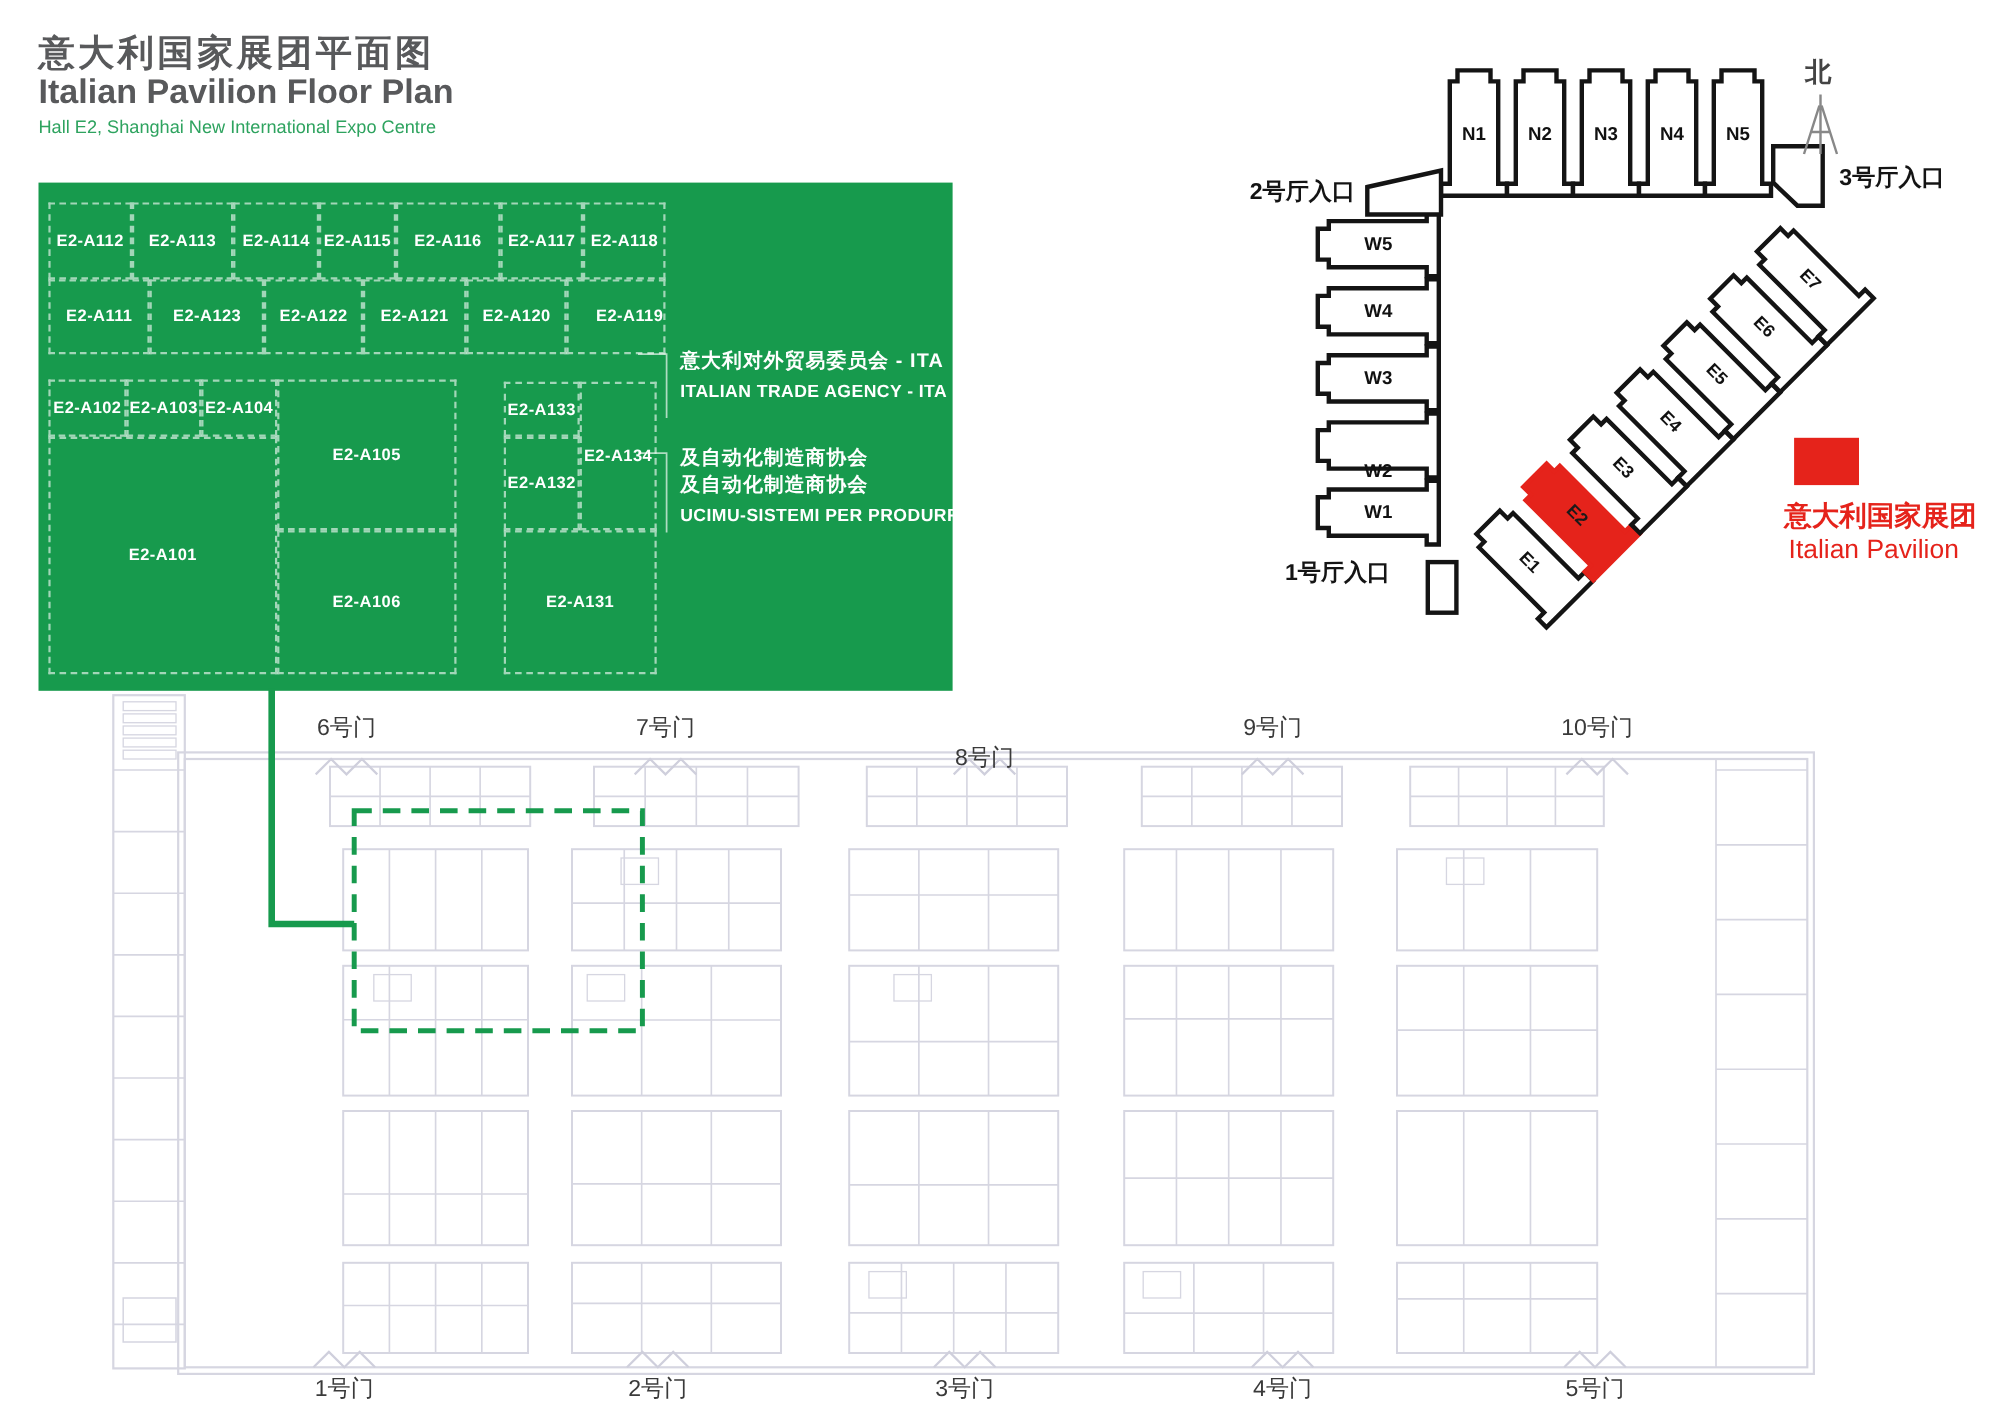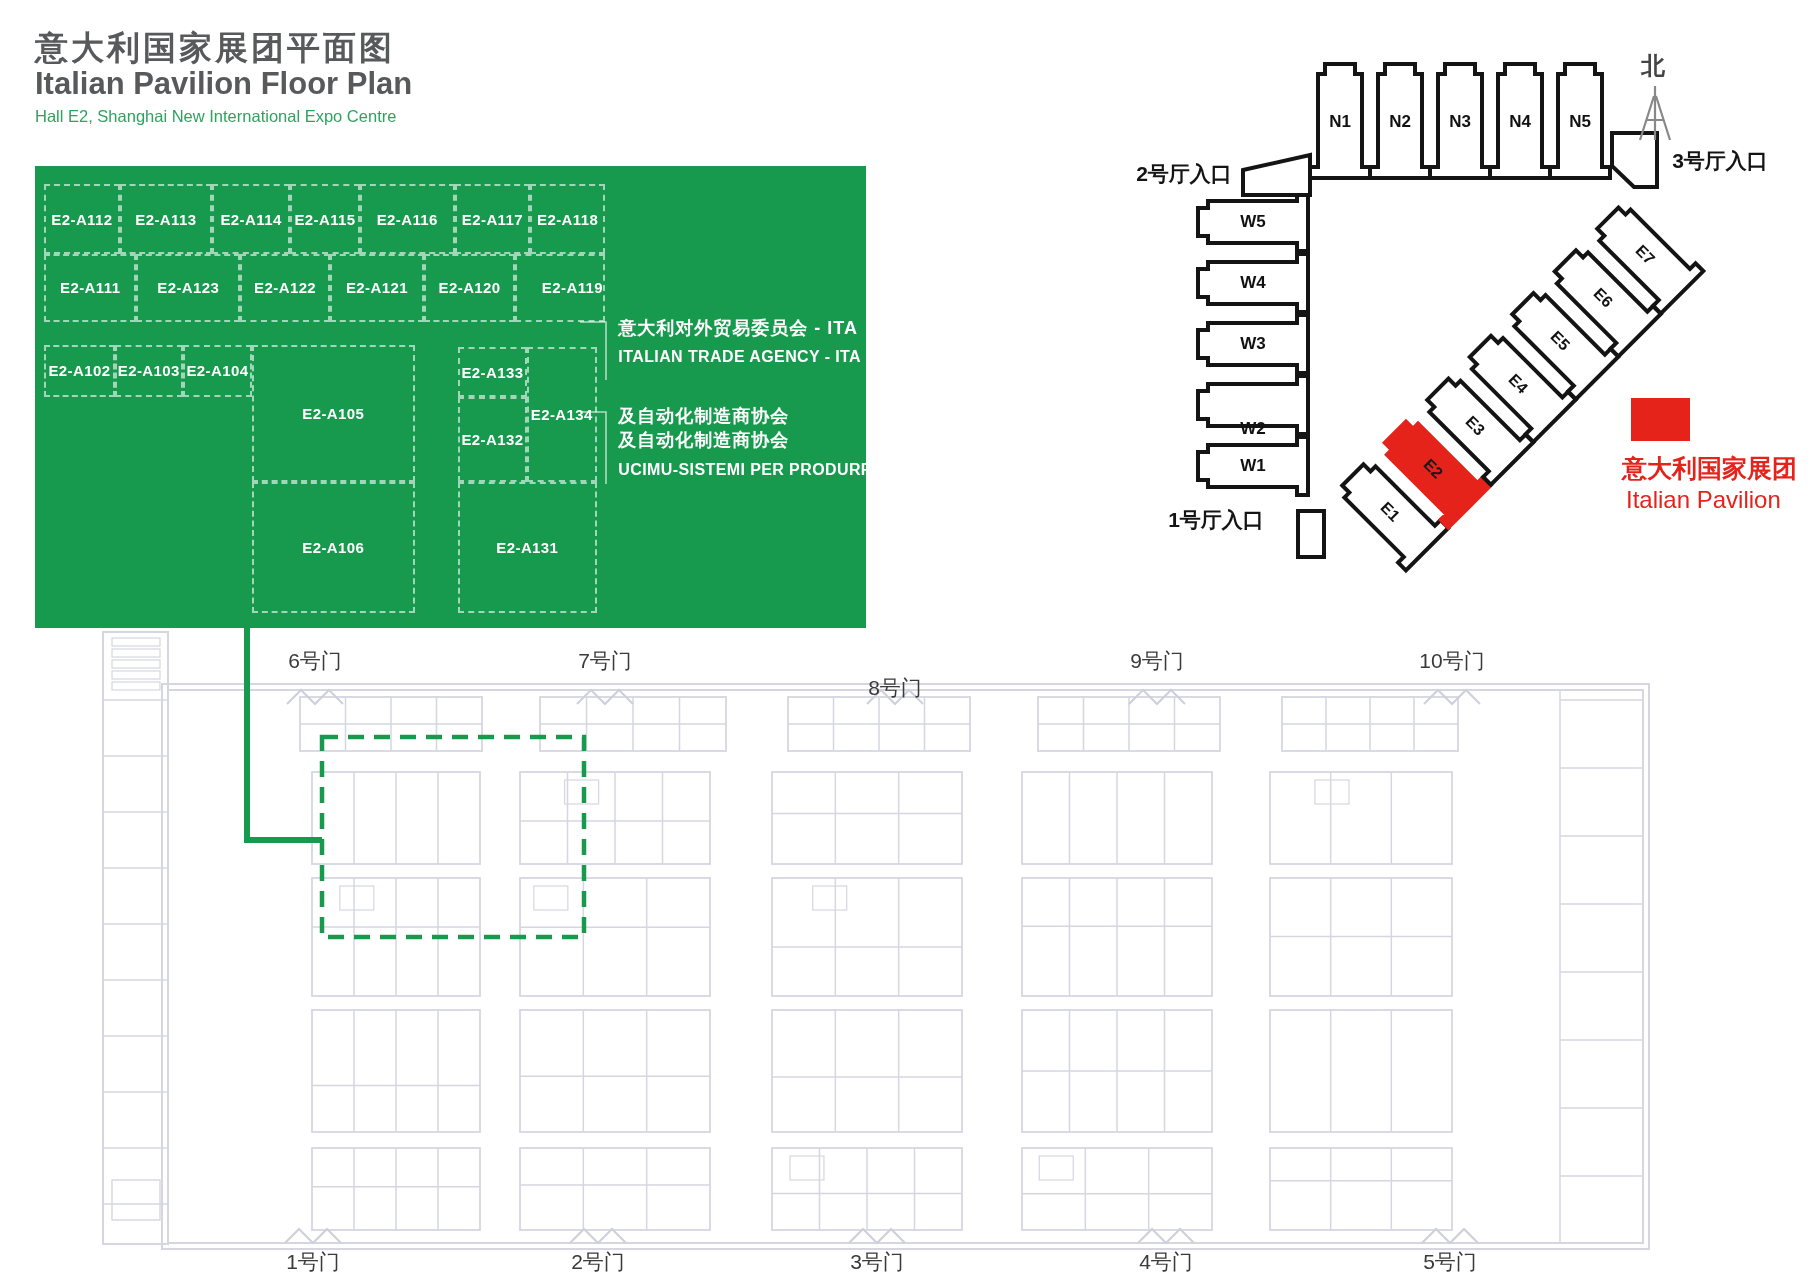--- a/index.html
+++ b/index.html
@@ -90,20 +90,23 @@
         <span>E2-A119</span>
       </div>
       <div class="booth" style="left: 1.1%; top: 38.7%; width: 8.5%; height: 11.3%;">
         <span>E2-A102</span>
       </div>
       <div class="booth" style="left: 9.6%; top: 38.7%; width: 8.2%; height: 11.3%;">
         <span>E2-A103</span>
       </div>
       <div class="booth" style="left: 17.8%; top: 38.7%; width: 8.3%; height: 11.3%;">
         <span>E2-A104</span>
+      </div>
+      <div class="booth" style="left: 1.1%; top: 50%; width: 25%; height: 46.7%;">
+        <span>E2-A101</span>
       </div>
       <div class="booth" style="left: 26.1%; top: 38.7%; width: 19.6%; height: 29.6%;">
         <span>E2-A105</span>
       </div>
       <div class="booth" style="left: 26.1%; top: 68.4%; width: 19.6%; height: 28.3%;">
         <span>E2-A106</span>
       </div>
       <div class="booth" style="left: 50.9%; top: 39.2%; width: 8.3%; height: 10.8%;">
         <span>E2-A133</span>
       </div>

